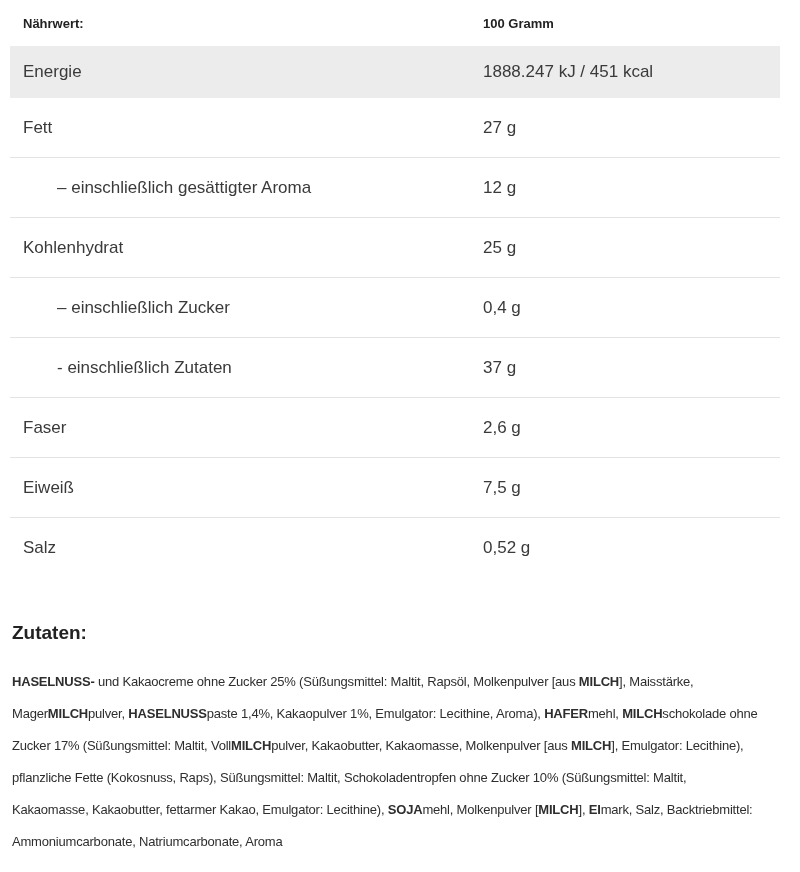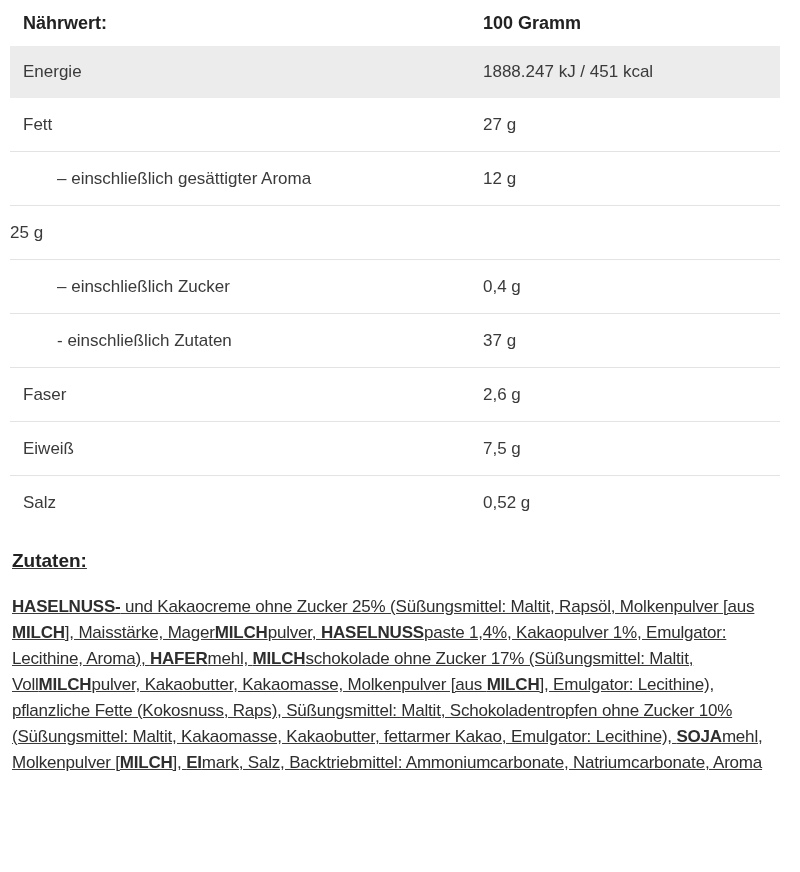--- a/index.html
+++ b/index.html
@@ -11,34 +11,34 @@
   }
   *{box-sizing:border-box;}
   html,body{margin:0;padding:0;background:#ffffff;}
   .page{
     width:800px;height:872px;background:#ffffff;overflow:hidden;
     font-family:"Liberation Sans","DejaVu Sans",sans-serif;
     color:var(--text);
   }
   .ntable{margin:0 10px;width:770px;}
   .row{display:flex;align-items:center;}
-  .row.header{height:46px;font-weight:bold;color:var(--heading);font-size:18px;}
-  .row.data{height:54px;border-bottom:1px solid var(--divider);font-size:17px;}
+  .row.header{height:46px;font-weight:bold;color:var(--heading);font-size:13px;}
+  .row.data{height:60px;border-bottom:1px solid var(--divider);font-size:17px;}
   .row.data.highlight{height:52px;background:var(--hl);border-bottom:none;align-items:center;}
   .row.data:last-child{border-bottom:none;justify-content:center;}
   .cell.label{width:473px;padding-left:13px;}
   .row.indent .cell.label{padding-left:47px;}
   .cell.value{flex:1;}
-  .ingredients{margin:20px 36px 0 12px;text-decoration:underline;}
+  .ingredients{margin:44px 36px 0 12px;}
   .ingredients h2{
     margin:0 0 22px 0;font-size:19px;font-weight:bold;color:var(--heading);
     font-family:"Liberation Sans","DejaVu Sans",sans-serif;
   }
   .ingredients p{
-    margin:0;width:752px;font-size:17px;line-height:26px;
+    margin:0;width:752px;font-size:13px;line-height:32px;
     letter-spacing:-0.2px;color:var(--body-text);
   }
   .ingredients p .b{font-weight:700;}
 </style>
 </head>
 <body>
 
 <div class="page">
 
   <div class="ntable">
@@ -53,20 +53,21 @@
         </div>
         <div class="row data">
           <div class="cell label">Fett</div>
           <div class="cell value">27 g</div>
         </div>
         <div class="row data indent">
           <div class="cell label">– einschließlich gesättigter Aroma</div>
           <div class="cell value">12 g</div>
         </div>
         <div class="row data">
+          <div class="cell label">Kohlenhydrat</div>
           <div class="cell value">25 g</div>
         </div>
         <div class="row data indent">
           <div class="cell label">– einschließlich Zucker</div>
           <div class="cell value">0,4 g</div>
         </div>
         <div class="row data indent">
           <div class="cell label">- einschließlich Zutaten</div>
           <div class="cell value">37 g</div>
         </div>

